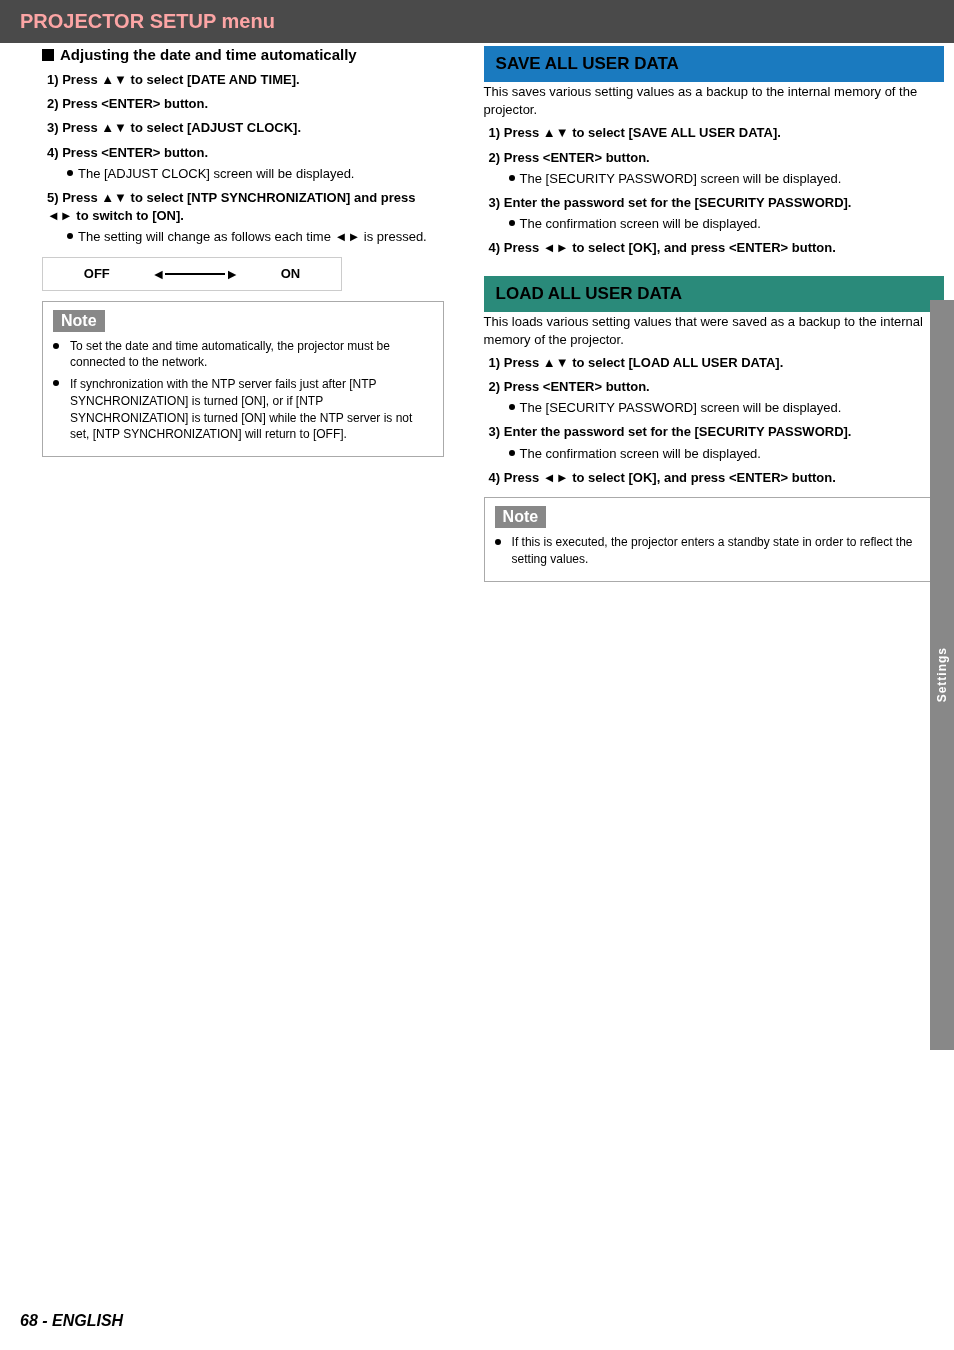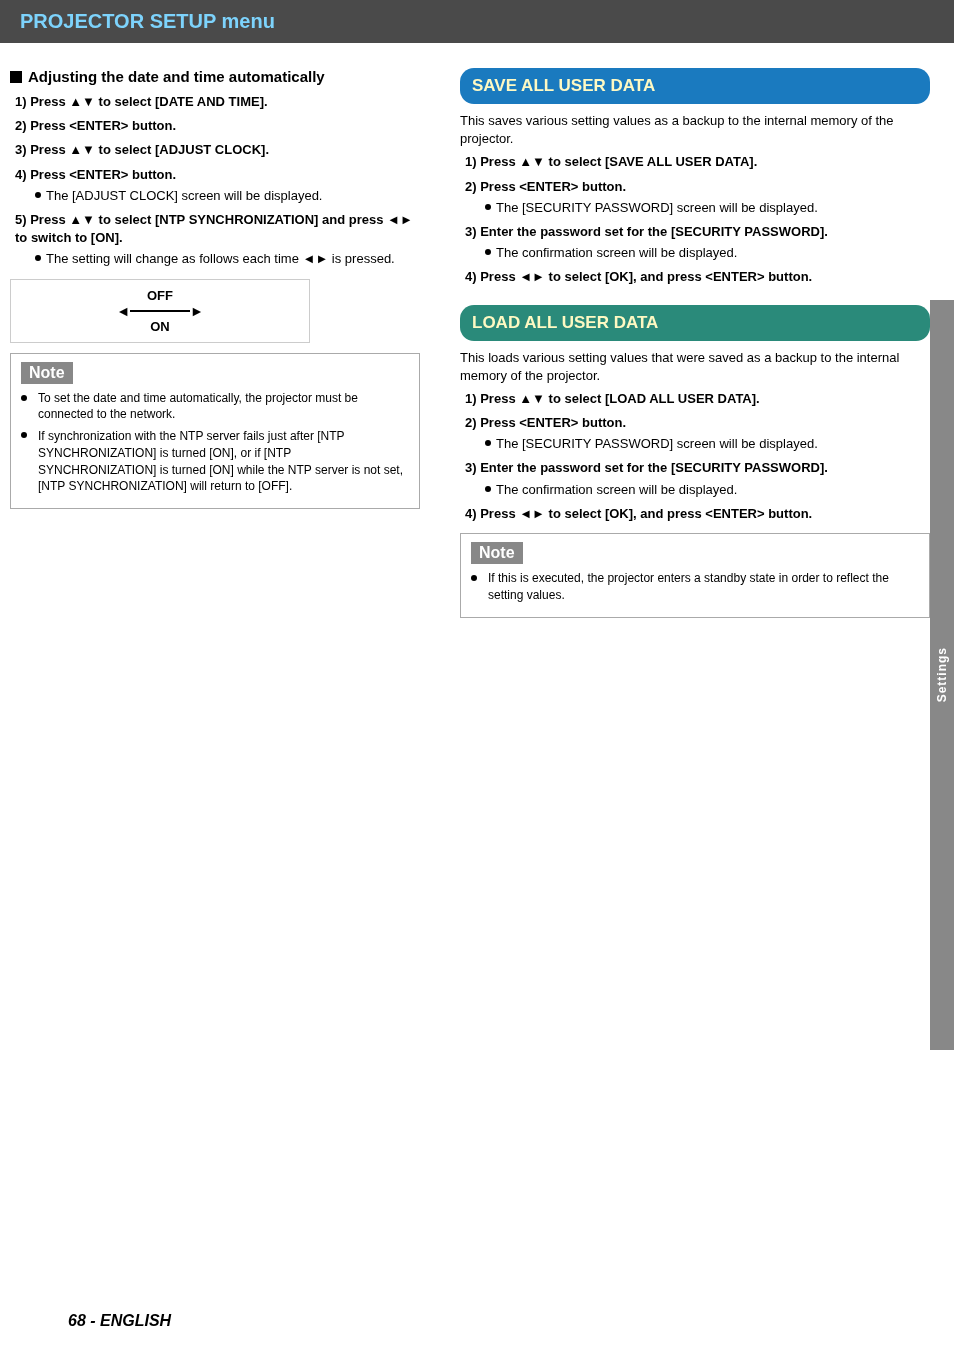--- a/index.html
+++ b/index.html
@@ -9,37 +9,38 @@
       background: #fff;
       font-family: Arial, Helvetica, sans-serif;
       font-size: 13px;
       color: #000;
       position: relative;
     }
 
     
     .page-header {
       background: #4a4a4a;
-      color: #7dd3fc;
+      color: #fca5a5;
       padding: 10px 20px;
       font-size: 20px;
       font-weight: bold;
-      margin-bottom: 25px;
+      margin-bottom: 3px;
     }
 
     
     .main-content {
       display: flex;
       gap: 0;
       padding: 0 10px;
     }
 
     .left-column {
       width: 430px;
       padding-right: 20px;
+      margin-left: 32px;
     }
 
     .right-column {
       width: 490px;
       padding-left: 20px;
       border-left: none;
     }
 
     
     .section-title {
@@ -56,27 +57,26 @@
       width: 12px;
       height: 12px;
       background: #000;
       margin-top: 3px;
       flex-shrink: 0;
     }
 
     
     .colored-section-header {
       background: #1a7abf;
-      color: #fef9c3;
+      color: #000000;
       padding: 8px 12px;
       font-size: 17px;
       font-weight: bold;
-      margin-bottom: 8px;
+      margin-bottom: 1px;
       text-transform: uppercase;
-      border-radius: 14px;
     }
 
     .colored-section-header.teal {
       background: #2a8a7a;
     }
 
     
     .step {
       margin-bottom: 6px;
       padding-left: 5px;
@@ -108,21 +108,20 @@
 
     
     .toggle-diagram {
       border: 1px solid #ccc;
       display: flex;
       align-items: center;
       justify-content: space-around;
       padding: 8px 20px;
       margin: 10px 0;
       width: 300px;
-      flex-direction: column;
     }
 
     .toggle-label {
       font-weight: bold;
       font-size: 13px;
     }
 
     .arrow-line {
       display: inline-block;
       width: 60px;
@@ -185,21 +184,20 @@
     }
 
     
     .page-footer {
       position: absolute;
       bottom: 20px;
       left: 20px;
       font-size: 16px;
       font-style: italic;
       font-weight: bold;
-      margin-left: 48px;
     }
 
     p {
       line-height: 1.4;
       margin-bottom: 5px;
     }
   </style>
 </head>
 <body>
 

